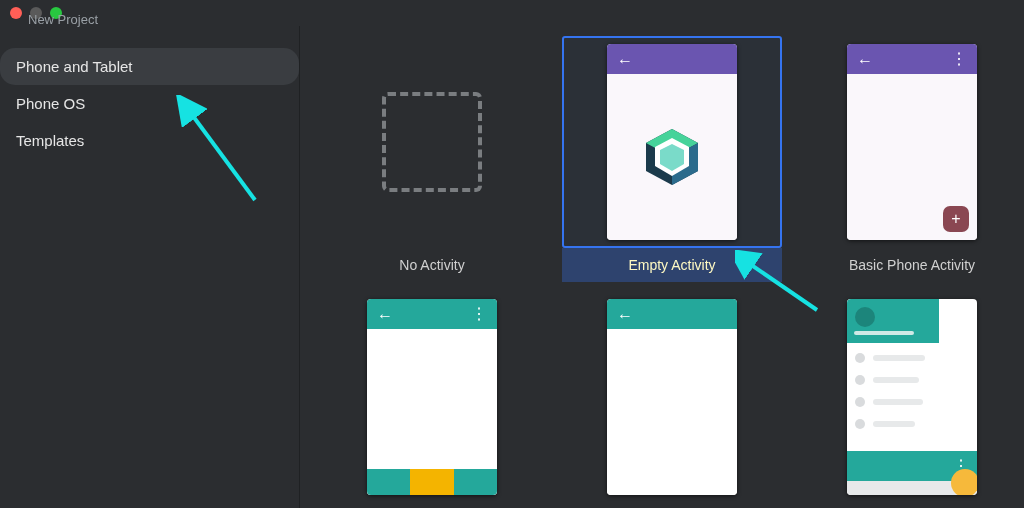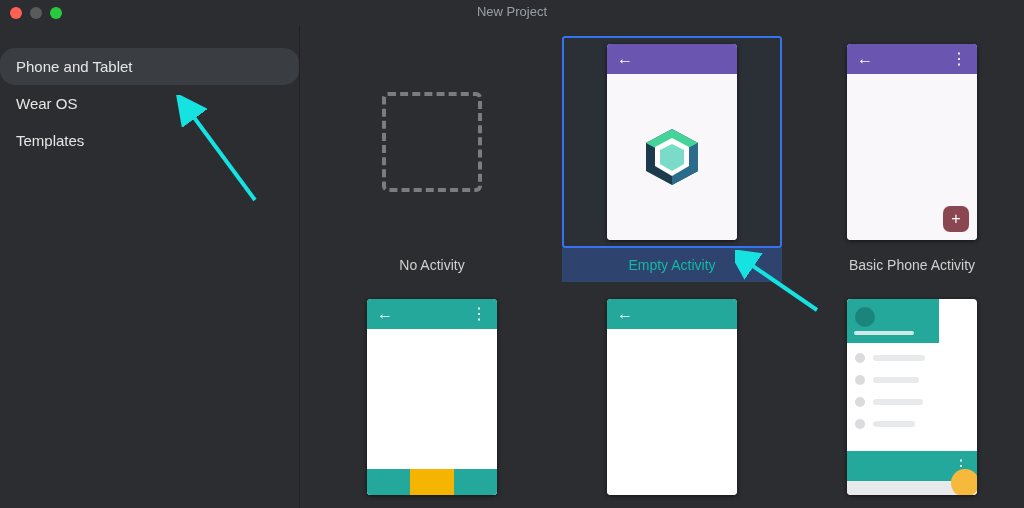--- a/index.html
+++ b/index.html
@@ -6,37 +6,37 @@
   html, body { width: 1024px; height: 508px; overflow: hidden; font-family: -apple-system, "Segoe UI", Arial, sans-serif; }
   body { background: #2b2d30; color: #b3b3b3; }
 
   
   .titlebar { height: 26px; position: relative; }
   .traffic { position: absolute; left: 10px; top: 7px; display: flex; gap: 8px; }
   .tl-dot { width: 12px; height: 12px; border-radius: 50%; }
   .tl-close { background: #ff5f57; }
   .tl-min   { background: #5a5a5a; }
   .tl-max   { background: #28c840; }
-  .title    { position: absolute; left: 0; right: 0; top: 4px; text-align: center; font-size: 13px; color: #9aa0a6; }
+  .title    { position: absolute; left: 0; right: 0; top: 12px; text-align: left; font-size: 13px; color: #9aa0a6; padding-left: 28px; }
 
   
   .content { display: flex; height: calc(100% - 26px); }
   .sidebar { width: 300px; border-right: 1px solid #1f2123; padding-top: 22px; }
   .sb-heading { padding: 0 16px 20px 16px; color: #808487; font-size: 15px; }
   .sb-item { padding: 10px 16px; color: #e6e6e6; font-size: 15px; cursor: pointer; border-radius: 15px; }
   .sb-item.selected { background: #3a3d41; }
 
   
   .main { flex: 1; padding: 10px 22px 0 22px; overflow: hidden; }
   .grid { display: grid; grid-template-columns: repeat(3, 220px); grid-auto-rows: 255px; column-gap: 20px; row-gap: 0px; justify-content: start; }
   .cell { width: 220px; display: flex; flex-direction: column; align-items: center; }
   .thumb-wrap { width: 220px; height: 212px; display: flex; align-items: center; justify-content: center; border: 2px solid transparent; border-radius: 3px; }
   .cell.selected .thumb-wrap { border-color: #3574f0; background: rgba(53,116,240,0.04); }
   .caption { width: 220px; height: 34px; line-height: 34px; text-align: center; font-size: 14px; color: #d0d0d0; }
-  .cell.selected .caption { background: #2e436e; color: #14b8a6; }
+  .cell.selected .caption { background: #2e436e; color: #fef9c3; }
 
   
   .phone { width: 130px; height: 196px; background: #ffffff; border-radius: 4px; overflow: hidden; box-shadow: 0 1px 4px rgba(0,0,0,0.6); display: flex; flex-direction: column; }
   .appbar { height: 30px; display: flex; align-items: center; justify-content: space-between; padding: 0 10px; color: #fff; }
   .appbar.purple { background: #6a55b0; }
   .appbar.teal   { background: #24a89b; }
   .arrow-back { font-size: 16px; line-height: 1; }
   .dots3 { font-size: 16px; line-height: 1; }
   .phone-body { flex: 1; background: #faf7fb; position: relative; }
   .phone-body.white { background: #ffffff; }
@@ -83,21 +83,21 @@
     <div class="tl-dot tl-min"></div>
     <div class="tl-dot tl-max"></div>
   </div>
   <div class="title">New Project</div>
 </div>
 
 <div class="content">
 
   <div class="sidebar">
     <div class="sb-item selected">Phone and Tablet</div>
-    <div class="sb-item">Wear OS</div>
+    <div class="sb-item">Phone OS</div>
     <div class="sb-item">Templates</div>
   </div>
 
   <div class="main">
     <div class="grid">
 
       <div class="cell">
         <div class="thumb-wrap">
           <div class="dashed-box"></div>
         </div>

